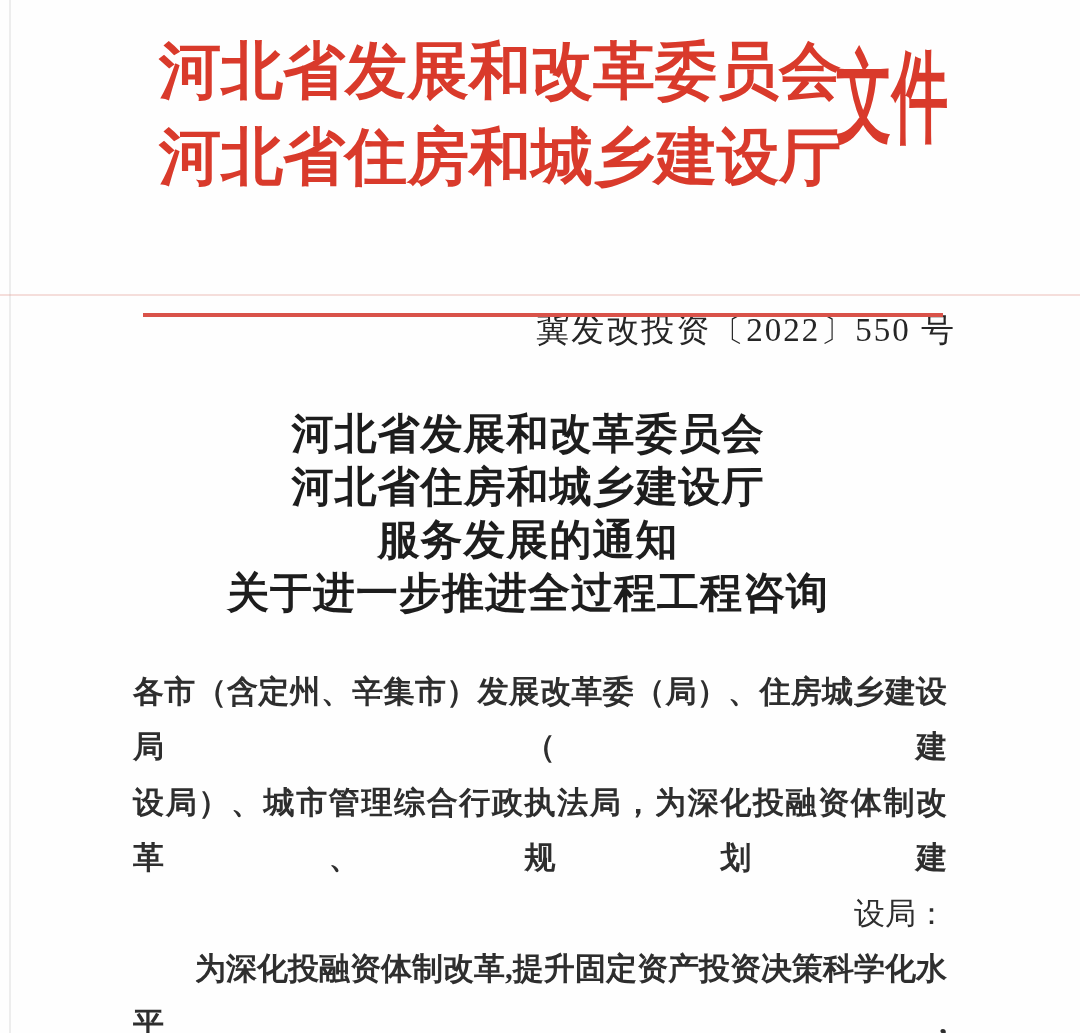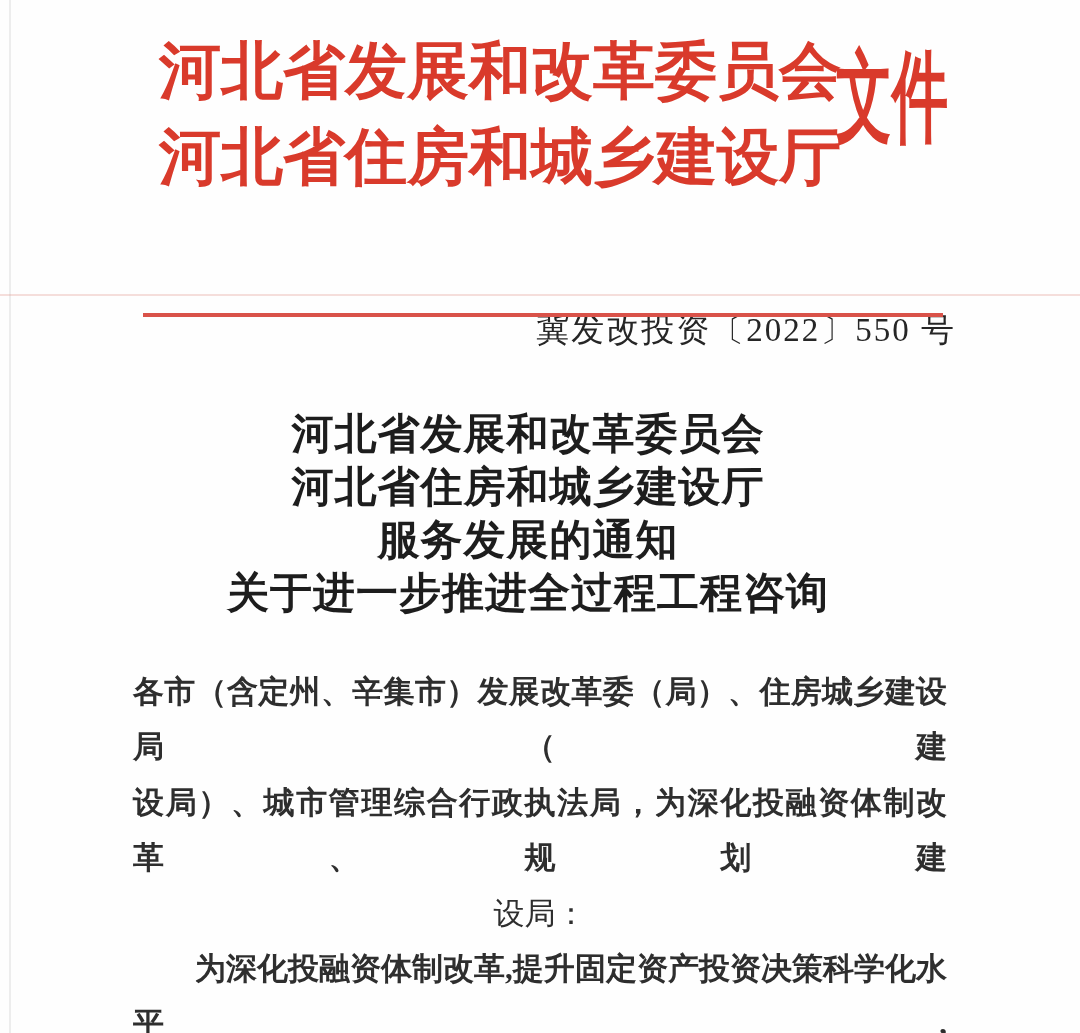--- a/index.html
+++ b/index.html
@@ -60,21 +60,21 @@
     font-size: 42px; font-weight: bold; line-height: 53px;
     letter-spacing: 1px;
     color: var(--title-ink);
   }
   .title div { white-space: nowrap; }
   .body-text {
     position: absolute; left: 133px; top: 664px; width: 814px;
     font-size: 31px; line-height: 55.4px;
     color: var(--body-ink);
   }
-  .bline { text-align: center; }
+  .bline { text-align: right; }
   .bline.fill {
     text-align: justify;
     text-align-last: justify;
     font-weight: bold;
     -moz-text-align-last: justify;
   }
   .bline.indent { text-indent: 2em; }
 </style>
 </head>
 <body>

